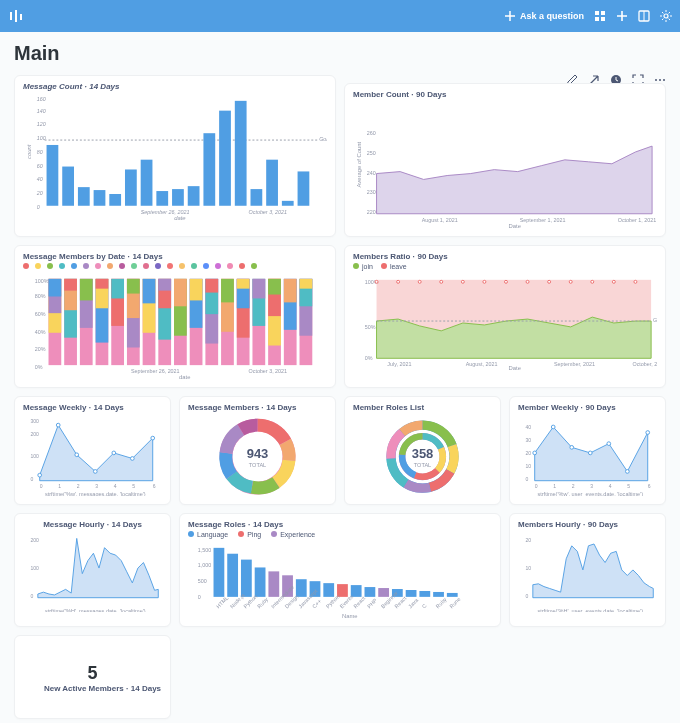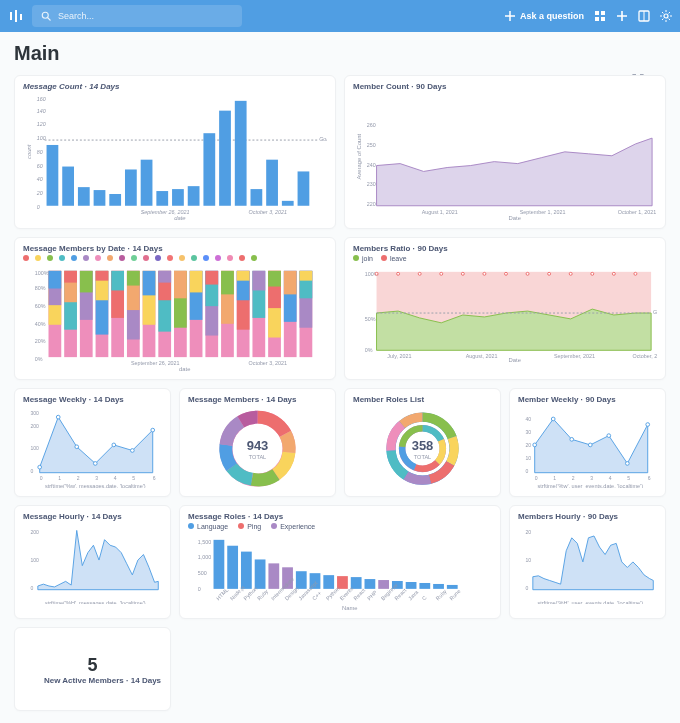--- a/index.html
+++ b/index.html
@@ -41,29 +41,20 @@
 <body>
 
 <div class="topbar">
   <span class="logo">
     <svg viewBox="0 0 16 16">
         <rect x="2" y="4" width="2" height="8" fill="#fff"></rect>
         <rect x="7" y="2" width="2" height="12" fill="#fff"></rect>
         <rect x="12" y="6" width="2" height="6" fill="#fff"></rect>
       </svg>
   </span>
-  <div class="search">
-    <span class="ticon">
-      <svg viewBox="0 0 16 16">
-          <circle cx="7" cy="7" r="4" fill="none" stroke="#e8f2fb" stroke-width="1.5"></circle>
-          <line x1="10" y1="10" x2="14" y2="14" stroke="#e8f2fb" stroke-width="1.5"></line>
-        </svg>
-    </span>
-    <span>Search...</span>
-  </div>
   <div class="topbar-right">
     <span class="ask">
       <span class="ticon">
           <svg viewBox="0 0 12 12">
             <path d="M6 1v10M1 6h10" stroke="#fff" stroke-width="1.5"></path>
           </svg>
         </span>
       <span>Ask a question</span>
     </span>
     <span class="ticon">
@@ -157,21 +148,21 @@
         <rect class="bar" x="224" width="12" y="68" height="47"></rect>
         <rect class="bar" x="240" width="12" y="110" height="5"></rect>
         <rect class="bar" x="256" width="12" y="80" height="35"></rect>
       </g>
       <text class="tick" x="120" y="123">September 26, 2021</text>
       <text class="tick" x="230" y="123">October 3, 2021</text>
       <text class="axis-label" x="160" y="130">date</text>
     </svg>
   </div>
 
-  <div class="card" style="grid-column:span 6;">
+  <div class="card" style="grid-column:span 6;margin-top:8px;">
     <div class="card-title">Member Count · 90 Days</div>
     <svg viewBox="0 0 310 130" width="100%">
       <text class="axis-label" transform="rotate(-90)" x="-65" y="8">Average of Count</text>
       <g class="tick">
           <text x="14" y="115">220</text>
           <text x="14" y="95">230</text>
           <text x="14" y="75">240</text>
           <text x="14" y="55">250</text>
           <text x="14" y="35">260</text>
         </g>
@@ -460,21 +451,21 @@
           <text x="58" y="80">2</text>
           <text x="78" y="80">3</text>
           <text x="98" y="80">4</text>
           <text x="118" y="80">5</text>
           <text x="140" y="80">6</text>
         </g>
       <text class="axis-label" x="78" y="88">strftime('%w', user_events.date, 'localtime')</text>
     </svg>
   </div>
 
-  <div class="card" style="grid-column:span 3;">
+  <div class="card" style="grid-column:span 3;text-align:center;">
     <div class="card-title">Message Hourly · 14 Days</div>
     <svg viewBox="0 0 150 88" width="100%">
       <g class="tick">
           <text x="8" y="72">0</text>
           <text x="8" y="42">100</text>
           <text x="8" y="12">200</text>
         </g>
       <path class="area" d="M16,68 22,66 28,68 34,69 40,66 46,63 52,67 58,8 64,46 70,32 76,24 82,40 88,18 94,24 100,26 106,32 112,44 118,56 124,40 130,34 136,48 142,64 146,63 146,72 16,72 Z"></path>
       <text class="axis-label" x="78" y="88">strftime('%H', messages.date, 'localtime')</text>
     </svg>

